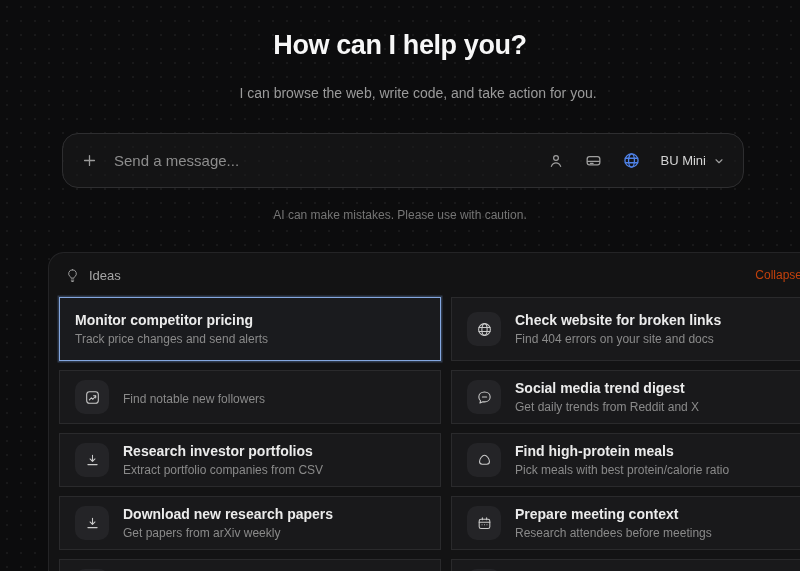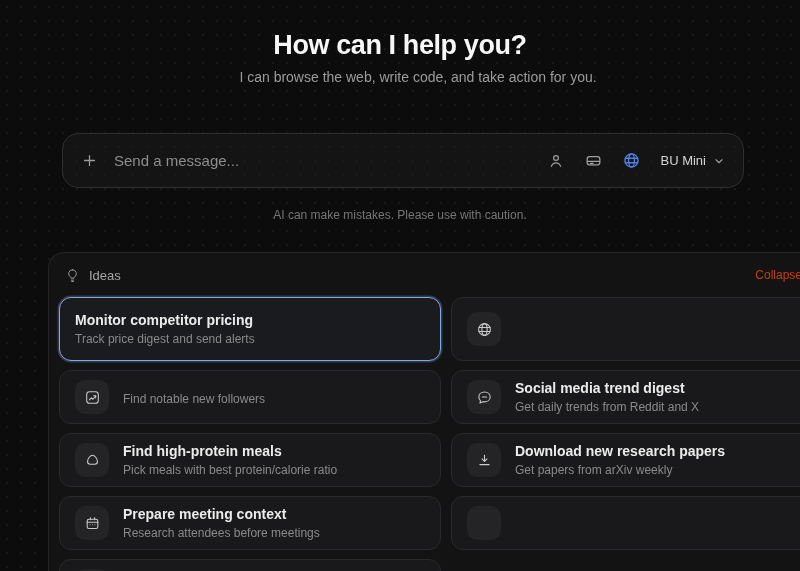--- a/index.html
+++ b/index.html
@@ -9,21 +9,21 @@
     background-color: #0c0c0d;
     background-image: radial-gradient(circle, rgba(255,255,255,0.055) 1px, transparent 1.2px);
     background-size: 14px 14px;
     color: #e8e8e8;
     position: relative;
   }
   .hero { text-align: center; padding-top: 30px; }
   .hero h1 {
     font-size: 27px; font-weight: 700; letter-spacing: -0.4px; color: #f7f7f7;
   }
-  .hero .sub { margin-top: 8px; font-size: 14px; color: #9b9b9b; padding-left: 36px; }
+  .hero .sub { margin-top: 24px; font-size: 14px; color: #9b9b9b; padding-left: 36px; }
 
   .composer {
     position: absolute; left: 62px; top: 133px; width: 682px; height: 55px;
     background: rgba(28,28,30,0.55);
     border: 1px solid #2e2e30;
     border-radius: 16px;
     display: flex; align-items: center;
     padding: 0 18px;
   }
   .composer .plus { color: #9a9a9a; display: flex; margin-right: 16px; cursor: pointer; }
@@ -58,21 +58,21 @@
   .cards-grid {
     margin: 0 10px;
     display: grid;
     grid-template-columns: 1fr 1fr;
     grid-template-rows: 64px 54px 54px 54px 54px;
     gap: 9px 10px;
   }
   .card {
     background: #19191b;
     border: 1px solid #2a2a2c;
-    border-radius: 12px;
+    border-radius: 0;
     display: flex; align-items: center;
     padding: 0 14px 0 15px; gap: 14px;
     cursor: pointer;
   }
   .card.selected {
     border: 1px solid #84a7e0;
     box-shadow: 0 0 0 1.5px rgba(122,160,224,0.28);
     background: #1a1b1e;
   }
   .icon-box {
@@ -148,31 +148,35 @@
     <span class="close-btn">
       <svg width="13" height="13" viewBox="0 0 24 24" fill="none" stroke="currentColor" stroke-width="1.9" stroke-linecap="round">
           <path d="M6 6l12 12M18 6L6 18"></path>
         </svg>
     </span>
   </div>
   <div class="cards-grid" id="cards-grid">
       <div class="card selected">
         <div class="card-text">
           <div class="card-title">Monitor competitor pricing</div>
-          <div class="card-sub">Track price digest and send alerts</div>
+          <div class="card-sub">Track price changes and send alerts</div>
         </div>
       </div>
       <div class="card">
         <span class="icon-box">
           <svg width="17" height="17" viewBox="0 0 24 24" fill="none" stroke="currentColor" stroke-width="1.5" stroke-linecap="round">
             <circle cx="12" cy="12" r="8.3"></circle>
             <ellipse cx="12" cy="12" rx="3.7" ry="8.3"></ellipse>
             <path d="M4.2 9.2h15.6M4.2 14.8h15.6"></path>
           </svg>
         </span>
+        <div class="card-text">
+          <div class="card-title">Check website for broken links</div>
+          <div class="card-sub">Find 404 errors on your site and docs</div>
+        </div>
       </div>
       <div class="card">
         <span class="icon-box">
           <svg width="17" height="17" viewBox="0 0 24 24" fill="none" stroke="currentColor" stroke-width="1.5" stroke-linecap="round" stroke-linejoin="round">
             <rect x="3.8" y="3.8" width="16.4" height="16.4" rx="4"></rect>
             <path d="M7.5 15.5l3-3 2 2 4-4.5"></path>
             <path d="M13.5 9.5h3v3"></path>
           </svg>
         </span>
         <div class="card-text">
@@ -182,20 +186,32 @@
       <div class="card">
         <span class="icon-box">
           <svg width="17" height="17" viewBox="0 0 24 24" fill="none" stroke="currentColor" stroke-width="1.5" stroke-linecap="round" stroke-linejoin="round">
             <path d="M12 4.2c4.6 0 8 3 8 7s-3.4 7-8 7c-.8 0-1.6-.1-2.3-.3L5.5 19.8l.9-3.1C4.9 15.4 4 13.4 4 11.2c0-4 3.4-7 8-7z"></path>
             <path d="M9 11.3h6"></path>
           </svg>
         </span>
         <div class="card-text">
           <div class="card-title">Social media trend digest</div>
           <div class="card-sub">Get daily trends from Reddit and X</div>
+        </div>
+      </div>
+      <div class="card">
+        <span class="icon-box">
+          <svg width="17" height="17" viewBox="0 0 24 24" fill="none" stroke="currentColor" stroke-width="1.5" stroke-linecap="round" stroke-linejoin="round">
+            <path d="M12 4.5v8.5M8.5 9.8L12 13.3l3.5-3.5"></path>
+            <path d="M5.5 17.8h13"></path>
+          </svg>
+        </span>
+        <div class="card-text">
+          <div class="card-title">Research investor portfolios</div>
+          <div class="card-sub">Extract portfolio companies from CSV</div>
         </div>
       </div>
       <div class="card">
         <span class="icon-box">
           <svg width="17" height="17" viewBox="0 0 24 24" fill="none" stroke="currentColor" stroke-width="1.5" stroke-linecap="round" stroke-linejoin="round">
             <path d="M12 4.5c2.8 0 7 4.8 7 9 0 2.2-1.6 3.8-3.8 3.8H8.8C6.6 17.3 5 15.7 5 13.5c0-4.2 4.2-9 7-9z"></path>
           </svg>
         </span>
         <div class="card-text">
           <div class="card-title">Find high-protein meals</div>

